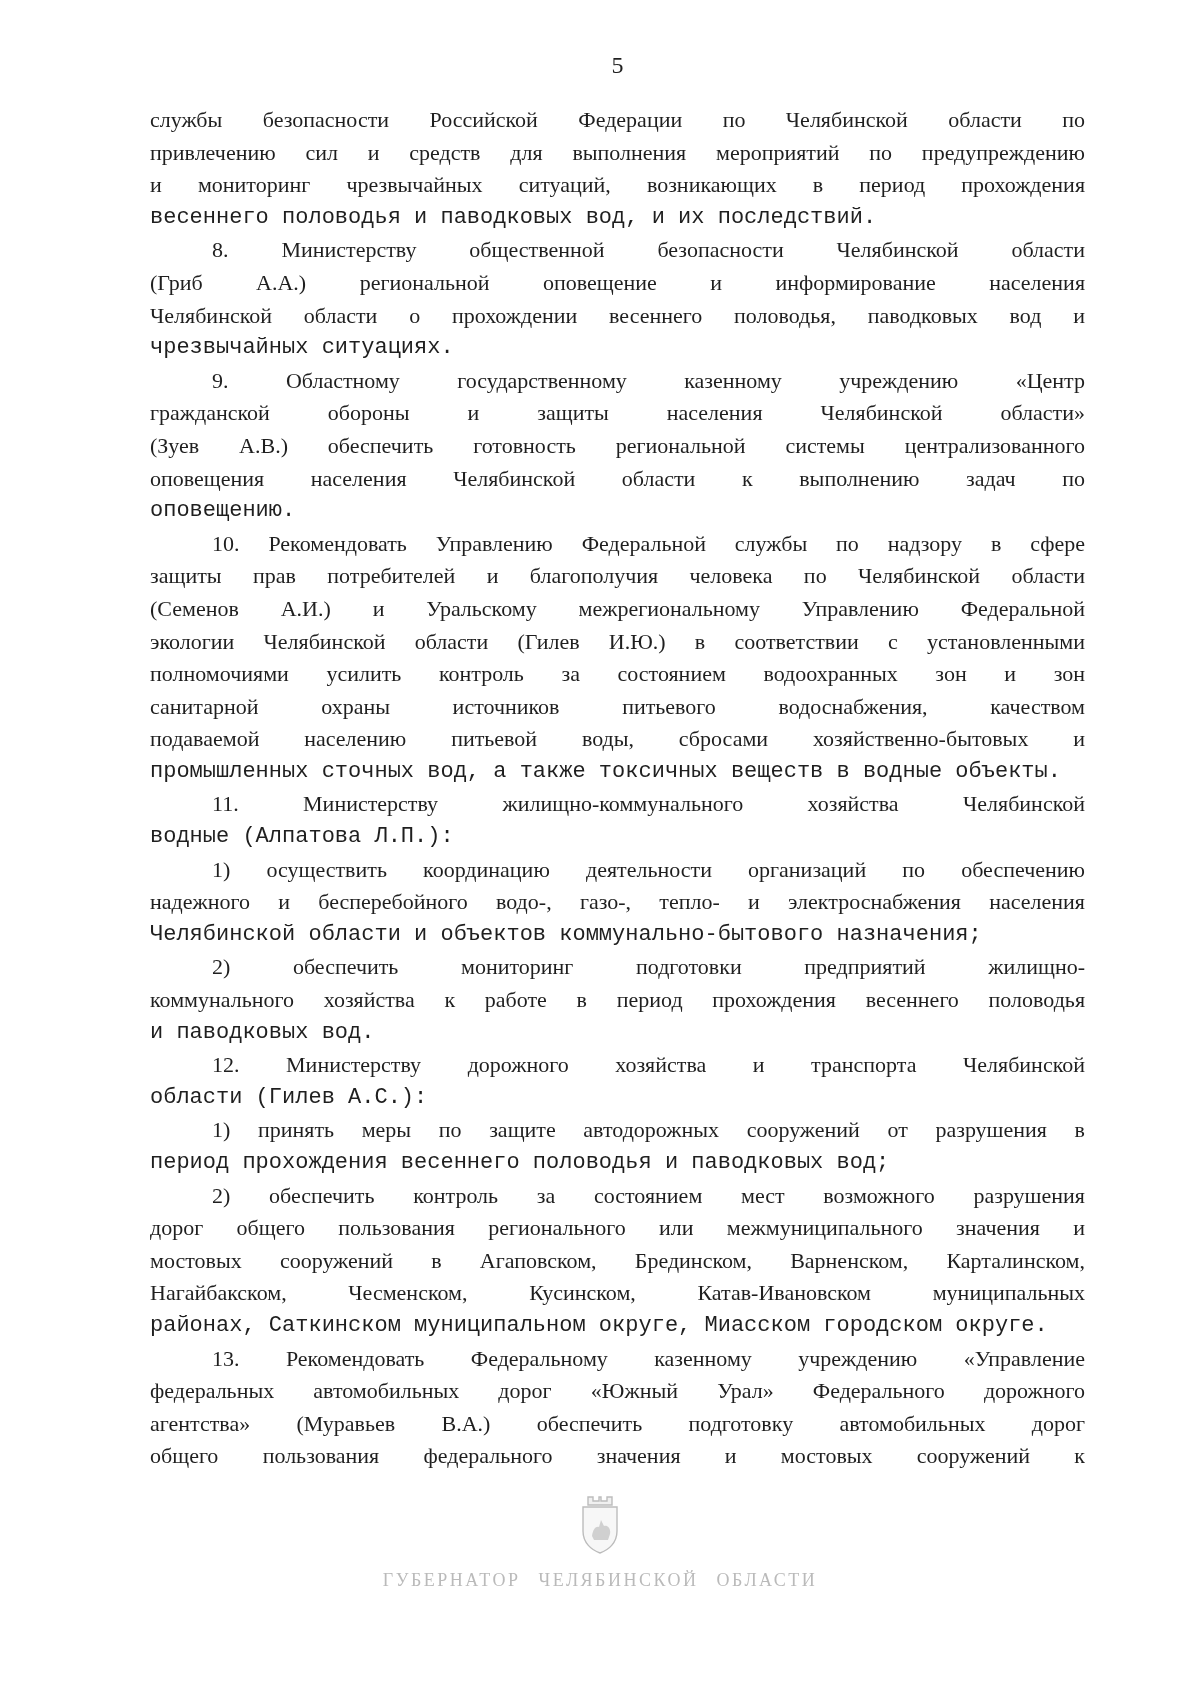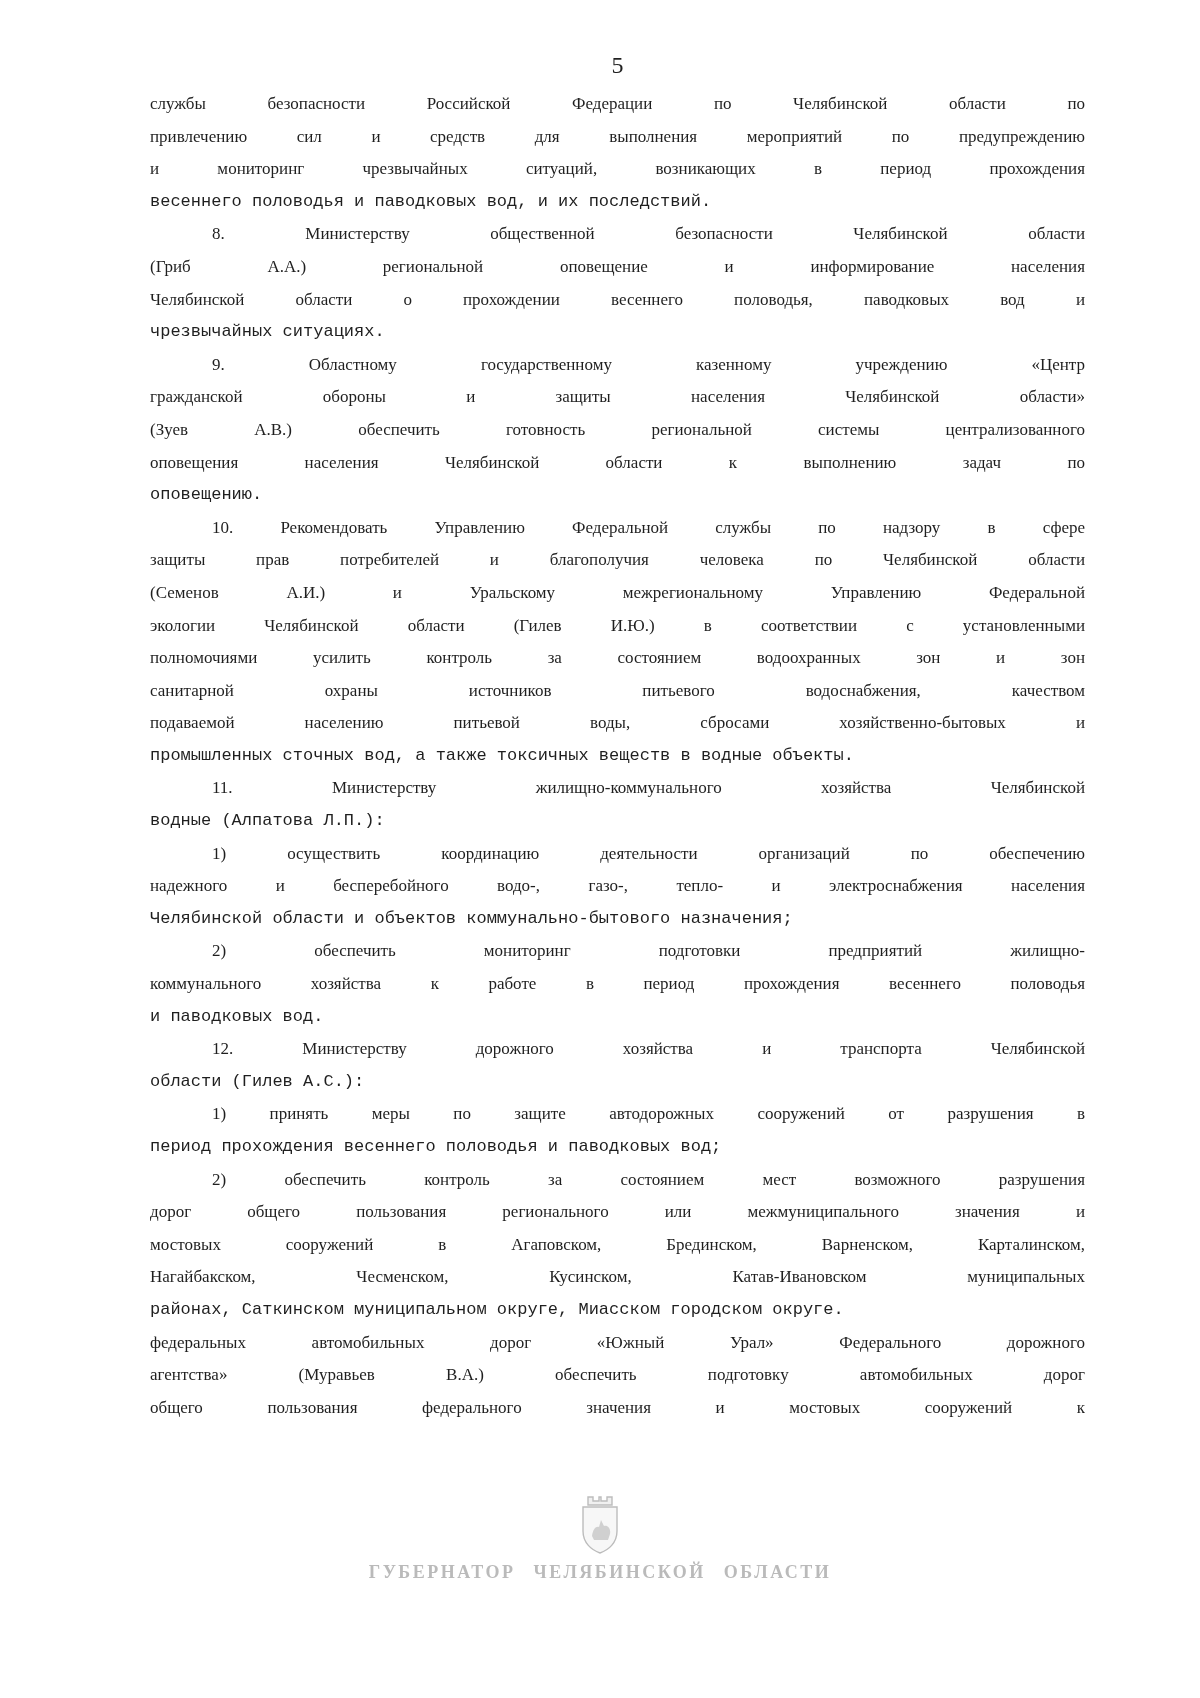--- a/index.html
+++ b/index.html
@@ -20,24 +20,24 @@
     position: absolute;
     top: 52px;
     left: 150px;
     width: 935px;
     text-align: center;
     font-size: 24px;
     color: #1f1f1f;
   }
   .content {
     position: absolute;
-    top: 88px;
+    top: 104px;
     left: 150px;
     width: 935px;
-    font-size: 17px;
+    font-size: 22px;
     color: #1f1f1f;
   }
   .line {
     height: 32.6px;
     line-height: 32.6px;
     text-align: justify;
     text-align-last: justify;
     overflow: hidden;
     white-space: nowrap0; 
   }
@@ -50,27 +50,26 @@
   .wm {
     position: absolute;
     left: 0;
     top: 1494px;
     width: 1200px;
     text-align: center;
     color: #aeaeae;
   }
   .wm svg { display: block; margin: 0 auto; opacity: 0.75; }
   .wm-text {
-    margin-top: 4px;
+    margin-top: 12px;
     font-size: 18px;
     letter-spacing: 2.5px;
     word-spacing: 11px;
     color: #b3b3b3;
     opacity: 0.9;
-    font-weight: bold;
   }
 </style>
 </head>
 <body style="background: rgb(255, 255, 255);">
 
 <div class="sheet">
 
   <div class="pageno" style="color: rgb(31, 31, 31);">5</div>
 
   <div class="content" style="color: rgb(31, 31, 31);">
@@ -105,20 +104,21 @@
       <div class="line last">и паводковых вод.</div>
       <div class="line indent">12. Министерству дорожного хозяйства и транспорта Челябинской</div>
       <div class="line last">области (Гилев А.С.):</div>
       <div class="line indent">1) принять меры по защите автодорожных сооружений от разрушения в</div>
       <div class="line last">период прохождения весеннего половодья и паводковых вод;</div>
       <div class="line indent">2) обеспечить контроль за состоянием мест возможного разрушения</div>
       <div class="line">дорог общего пользования регионального или межмуниципального значения и</div>
       <div class="line">мостовых сооружений в Агаповском, Брединском, Варненском, Карталинском,</div>
       <div class="line">Нагайбакском, Чесменском, Кусинском, Катав-Ивановском муниципальных</div>
       <div class="line last">районах, Саткинском муниципальном округе, Миасском городском округе.</div>
+      <div class="line indent">13. Рекомендовать Федеральному казенному учреждению «Управление</div>
       <div class="line">федеральных автомобильных дорог «Южный Урал» Федерального дорожного</div>
       <div class="line">агентства» (Муравьев В.А.) обеспечить подготовку автомобильных дорог</div>
       <div class="line">общего пользования федерального значения и мостовых сооружений к</div>
     </div>
 
   <div class="wm">
     <svg width="54" height="64" viewBox="0 0 54 64">
       <g fill="none" stroke="#a6a6a6" stroke-width="1.4">
         <path d="M15 3 h5 v4 h6 v-4 h2 v4 h6 v-4 h5 v8 h-24 z" fill="#c9c9c9" fill-opacity="0.35"></path>
         <path d="M10 13 h34 v24 c0 12 -8.5 19 -17 22 c-8.5 -3 -17 -10 -17 -22 z" fill="#d6d6d6" fill-opacity="0.25"></path>

